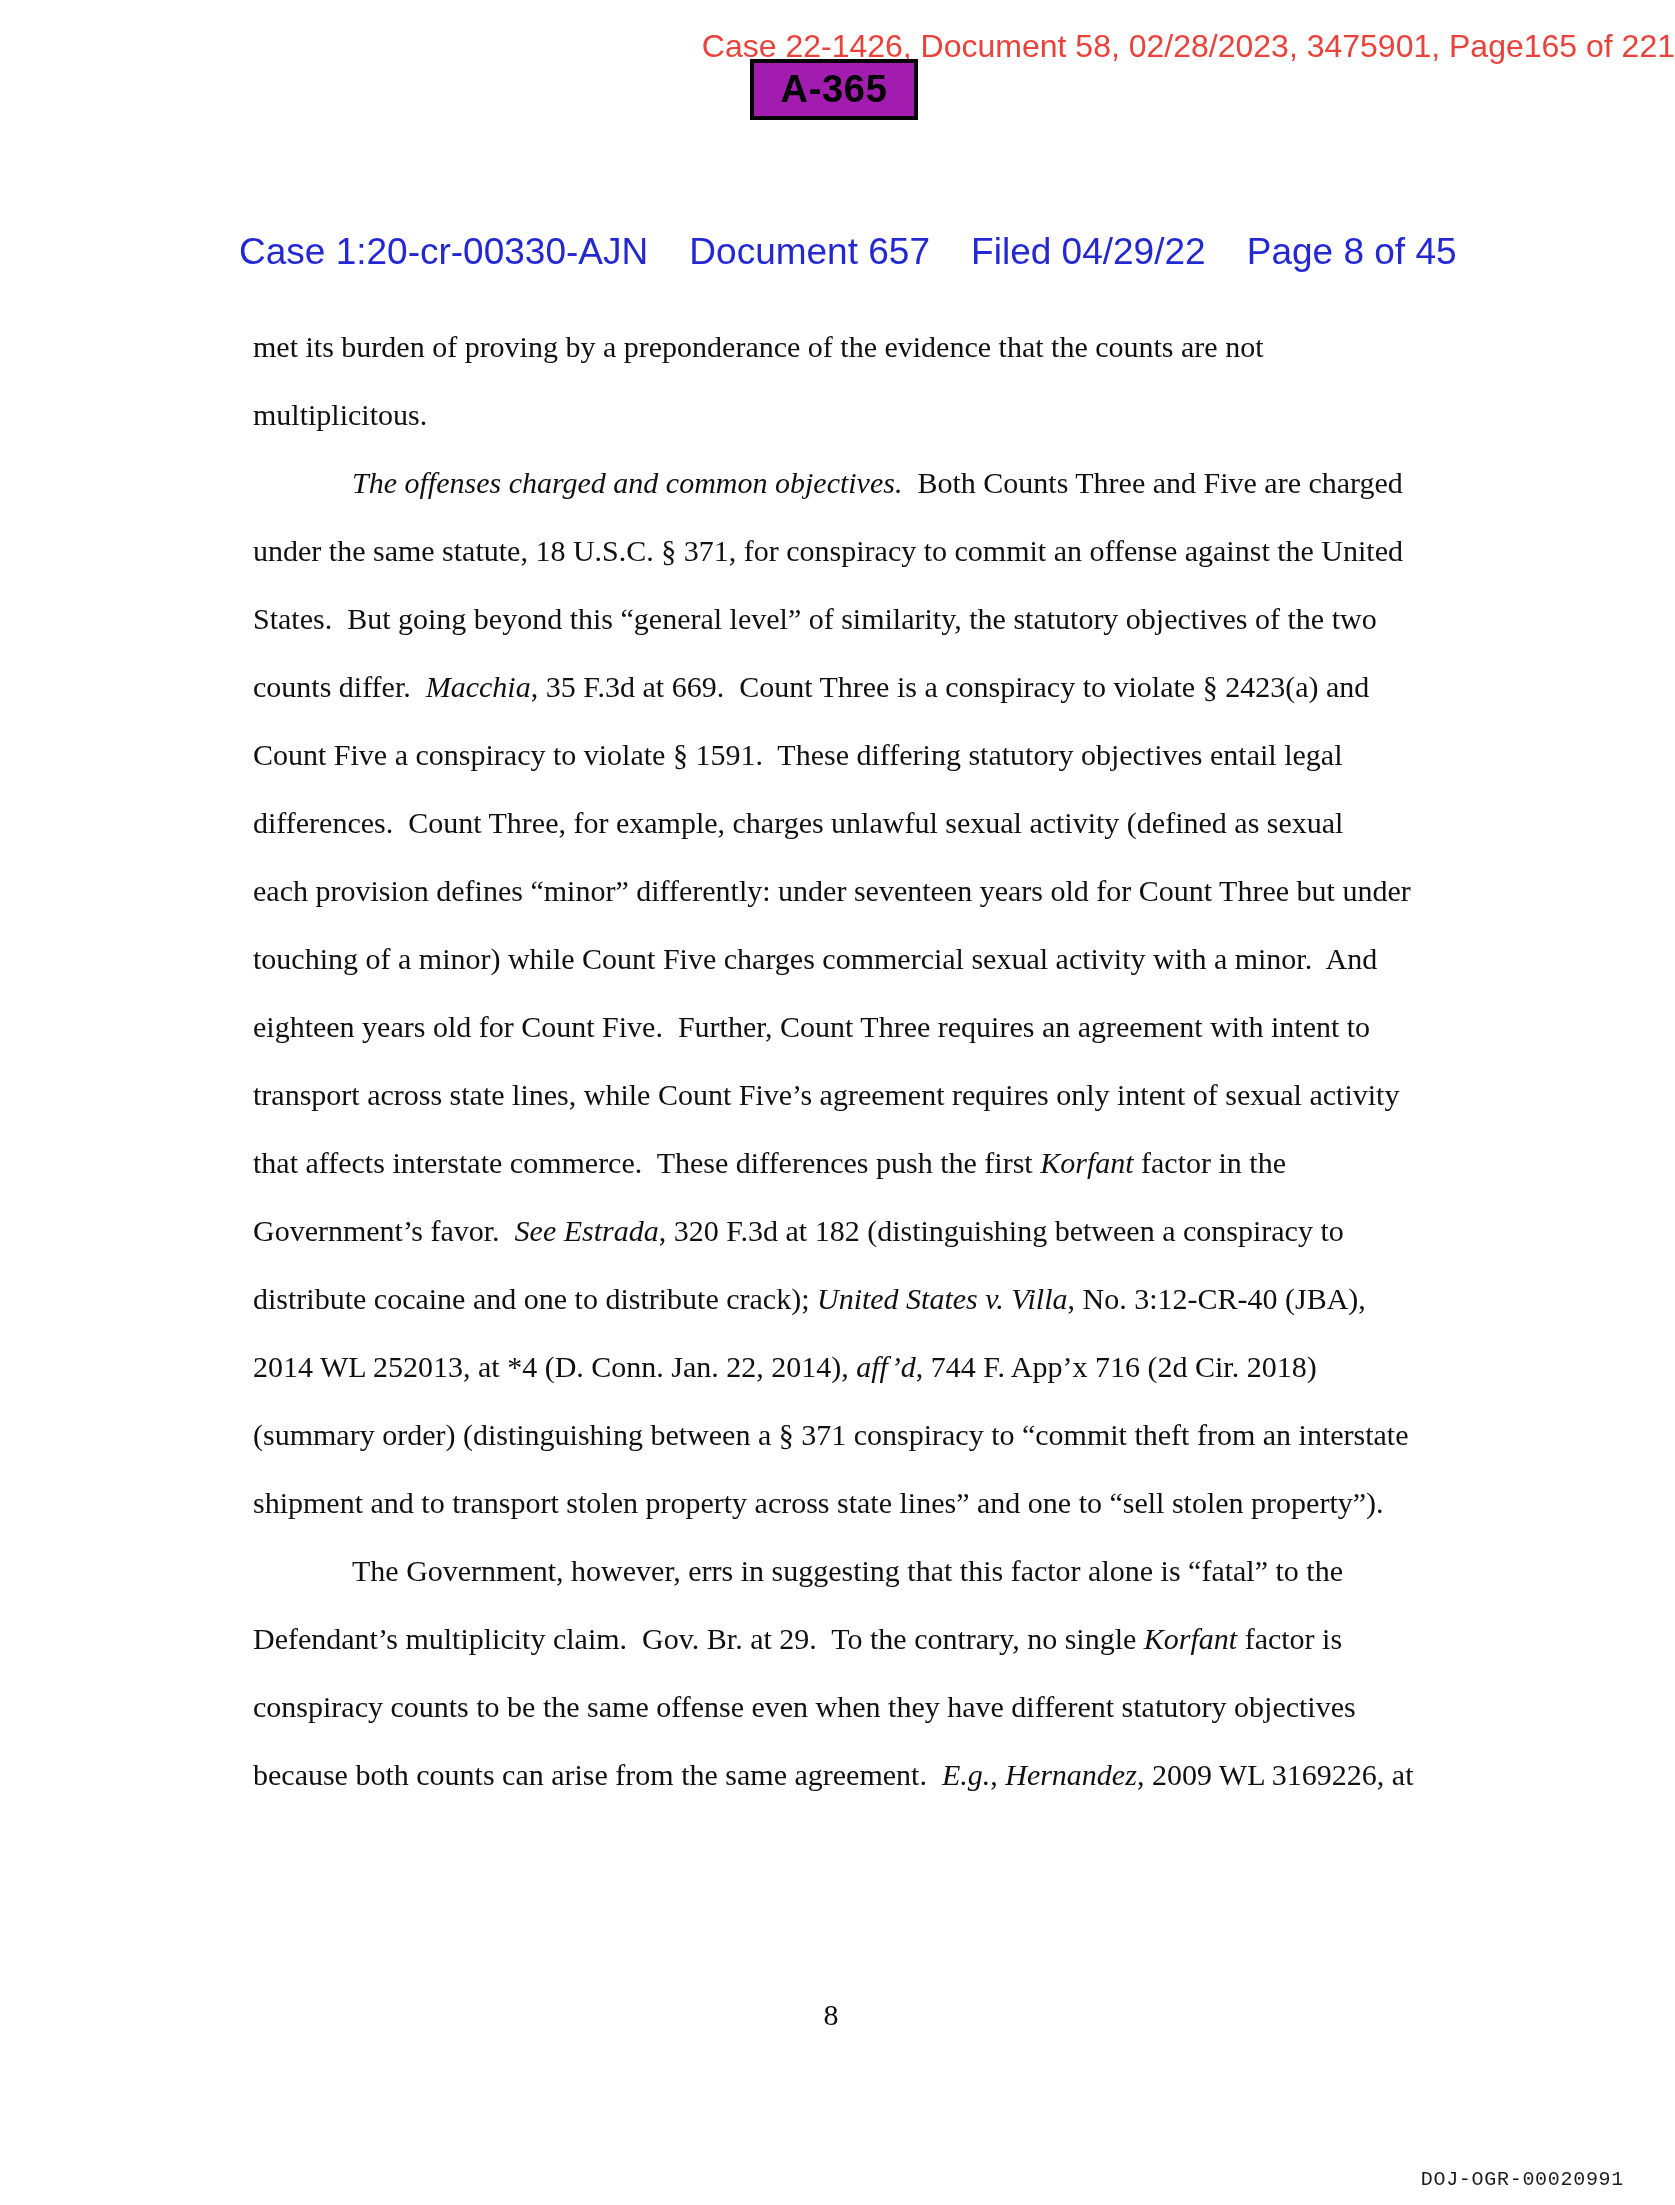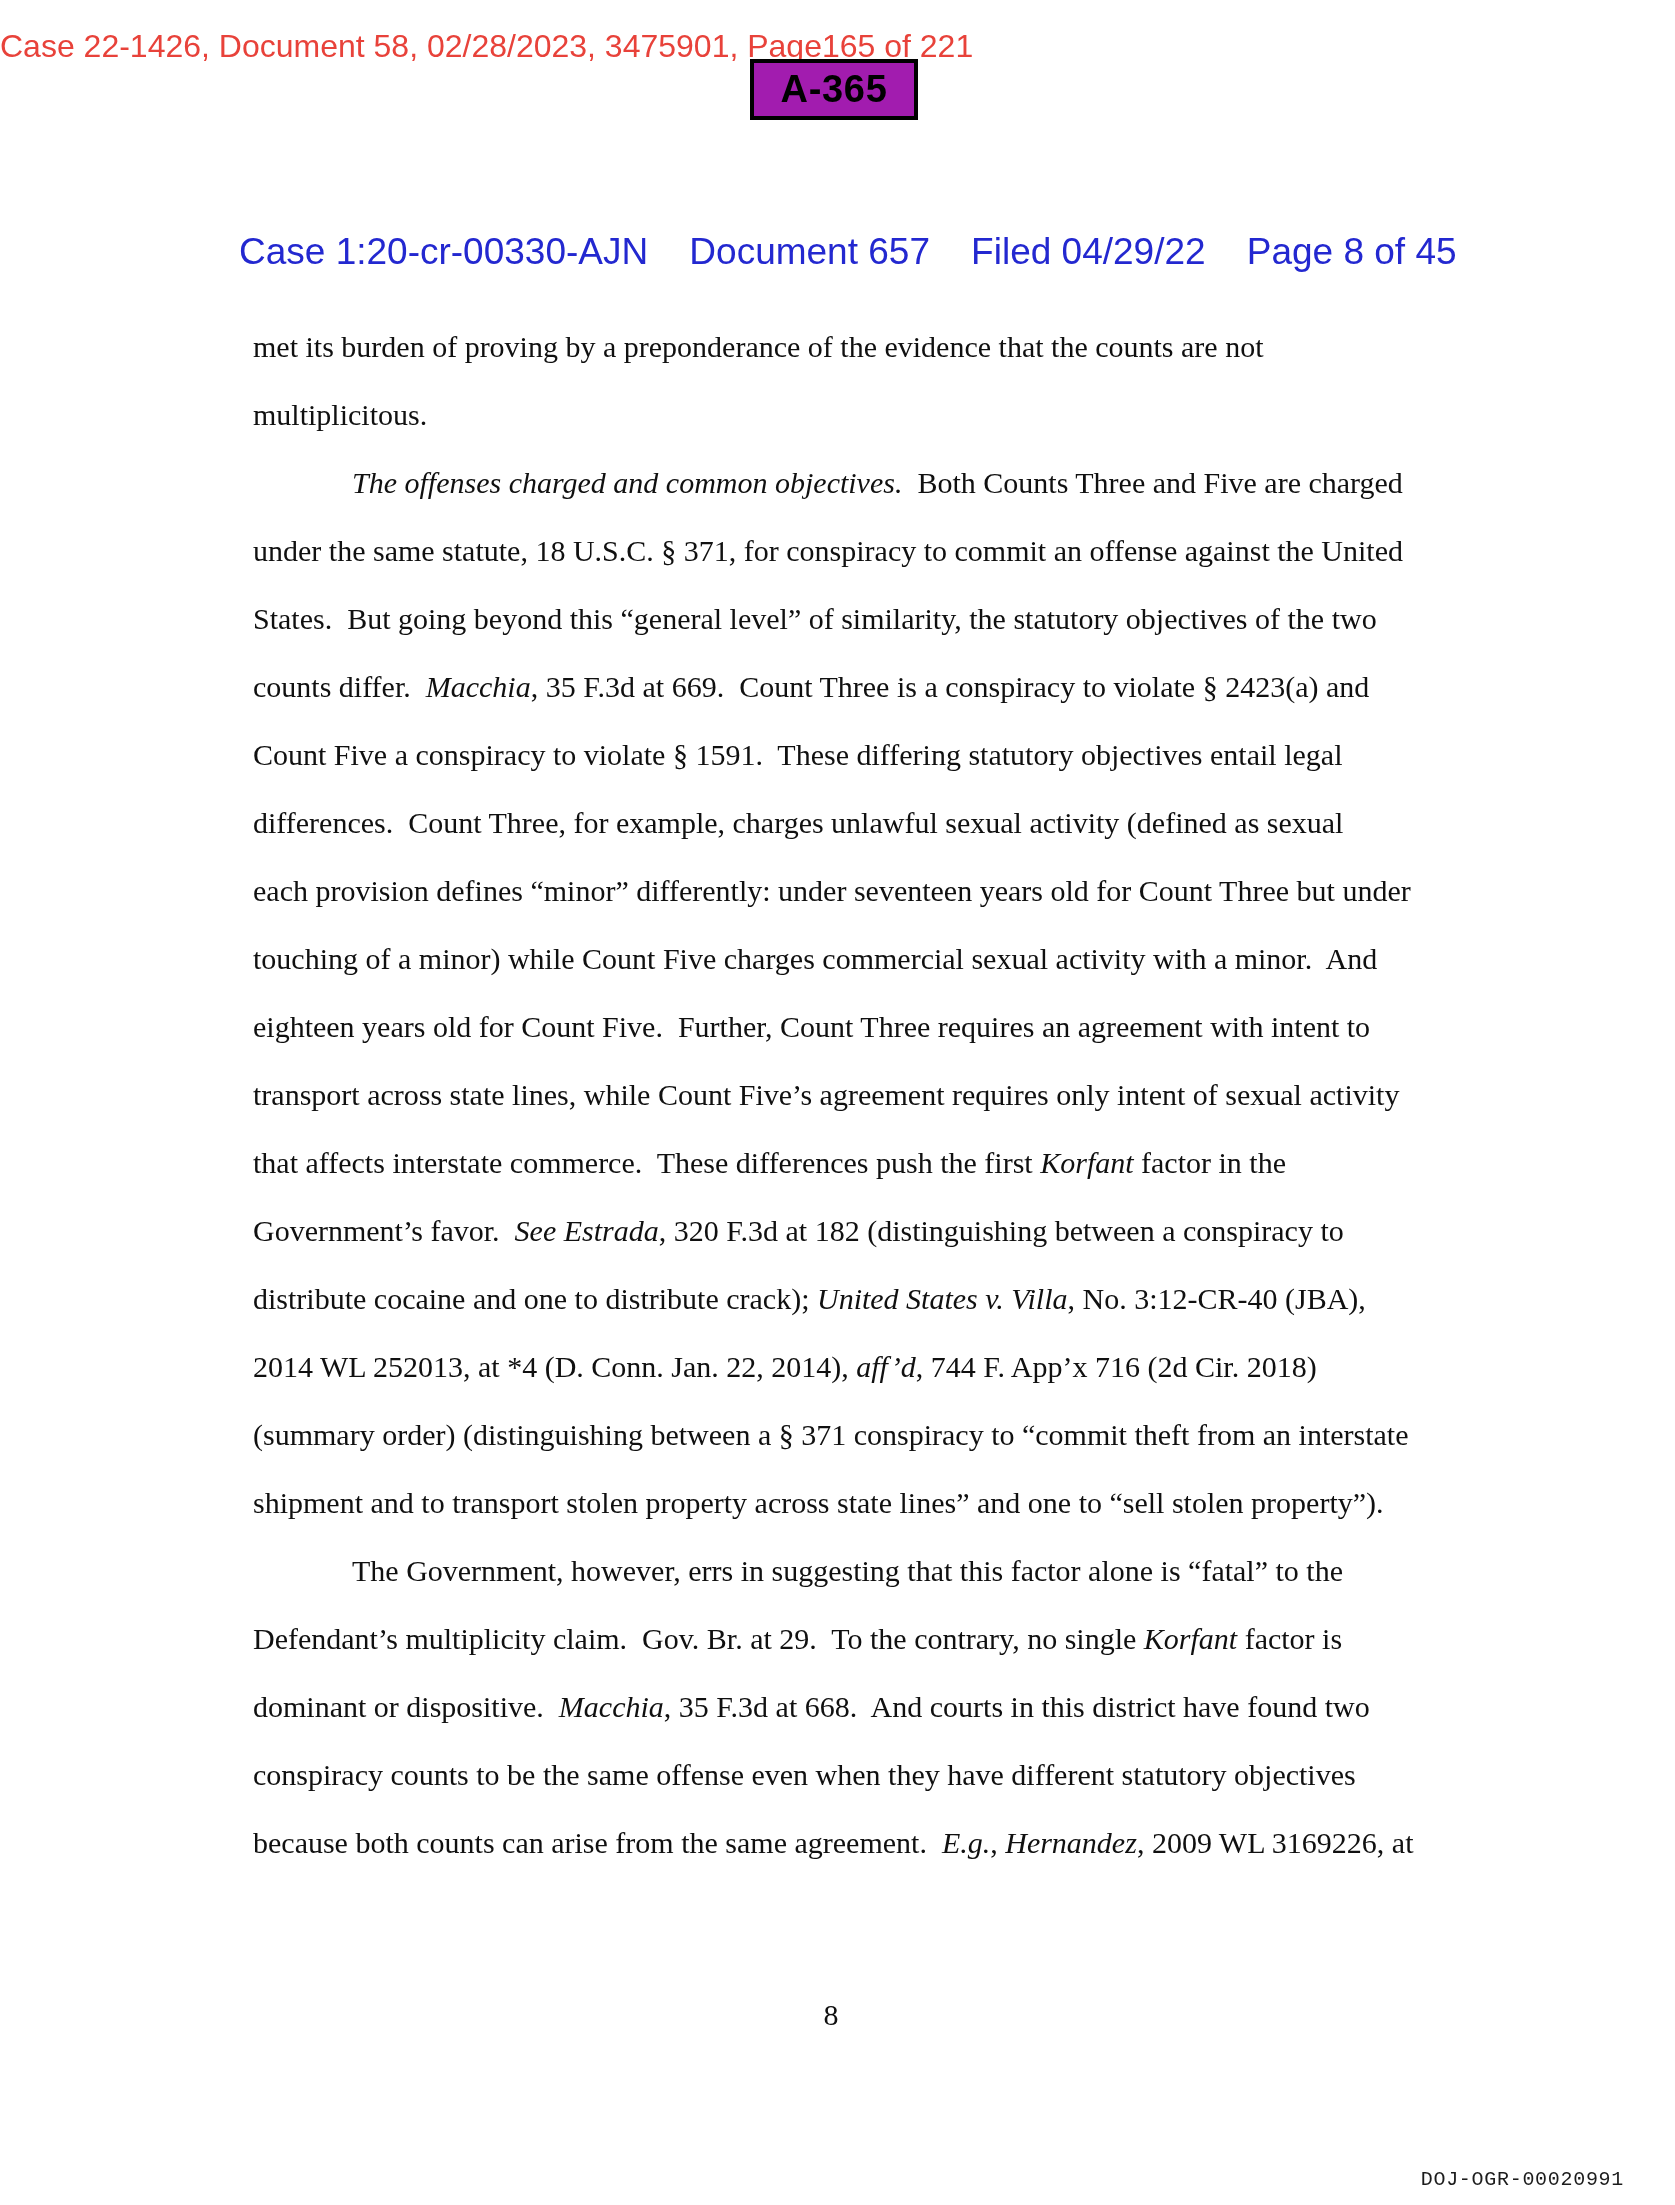--- a/index.html
+++ b/index.html
@@ -4,21 +4,21 @@
 <style>
   html, body { margin: 0; padding: 0; }
   body {
     width: 1675px; height: 2205px;
     background: #ffffff;
     position: relative;
     font-family: "Liberation Serif", serif;
   }
   .stamp-header {
     position: absolute; top: 28px; left: 0; width: 1675px;
-    text-align: left;
+    text-align: right;
     font-family: "Liberation Sans", sans-serif;
     font-size: 32px; letter-spacing: 0px;
     z-index: 1;
   }
   .appendix-box {
     position: absolute; left: 750px; top: 59px;
     width: 168px; height: 61px;
     box-sizing: border-box;
     border: 4.6px solid #000;
     background: #a21caf;
@@ -86,21 +86,20 @@
     <div class="line"><span>eighteen years old for Count Five.  Further, Count Three requires an agreement with intent to</span></div>
     <div class="line"><span>transport across state lines, while Count Five’s agreement requires only intent of sexual activity</span></div>
     <div class="line"><span>that affects interstate commerce.  These differences push the first </span><span class="i">Korfant</span><span> factor in the</span></div>
     <div class="line"><span>Government’s favor.  </span><span class="i">See Estrada</span><span>, 320 F.3d at 182 (distinguishing between a conspiracy to</span></div>
     <div class="line"><span>distribute cocaine and one to distribute crack); </span><span class="i">United States v. Villa</span><span>, No. 3:12-CR-40 (JBA),</span></div>
     <div class="line"><span>2014 WL 252013, at *4 (D. Conn. Jan. 22, 2014), </span><span class="i">aff’d</span><span>, 744 F. App’x 716 (2d Cir. 2018)</span></div>
     <div class="line"><span>(summary order) (distinguishing between a § 371 conspiracy to “commit theft from an interstate</span></div>
     <div class="line"><span>shipment and to transport stolen property across state lines” and one to “sell stolen property”).</span></div>
     <div class="line ind"><span>The Government, however, errs in suggesting that this factor alone is “fatal” to the</span></div>
     <div class="line"><span>Defendant’s multiplicity claim.  Gov. Br. at 29.  To the contrary, no single </span><span class="i">Korfant</span><span> factor is</span></div>
-    <div class="line"><span>dominant or dispositive.  </span><span class="i">Macchia</span><span>, 35 F.3d at 668.  And courts in this district have found two</span></div>
     <div class="line"><span>conspiracy counts to be the same offense even when they have different statutory objectives</span></div>
     <div class="line"><span>because both counts can arise from the same agreement.  </span><span class="i">E.g.</span><span>, </span><span class="i">Hernandez</span><span>, 2009 WL 3169226, at</span></div>
   </div>
 
 <div class="page-number">8</div>
 
 <div class="bates-number">DOJ-OGR-00020991</div>
 
 
 </body></html>

